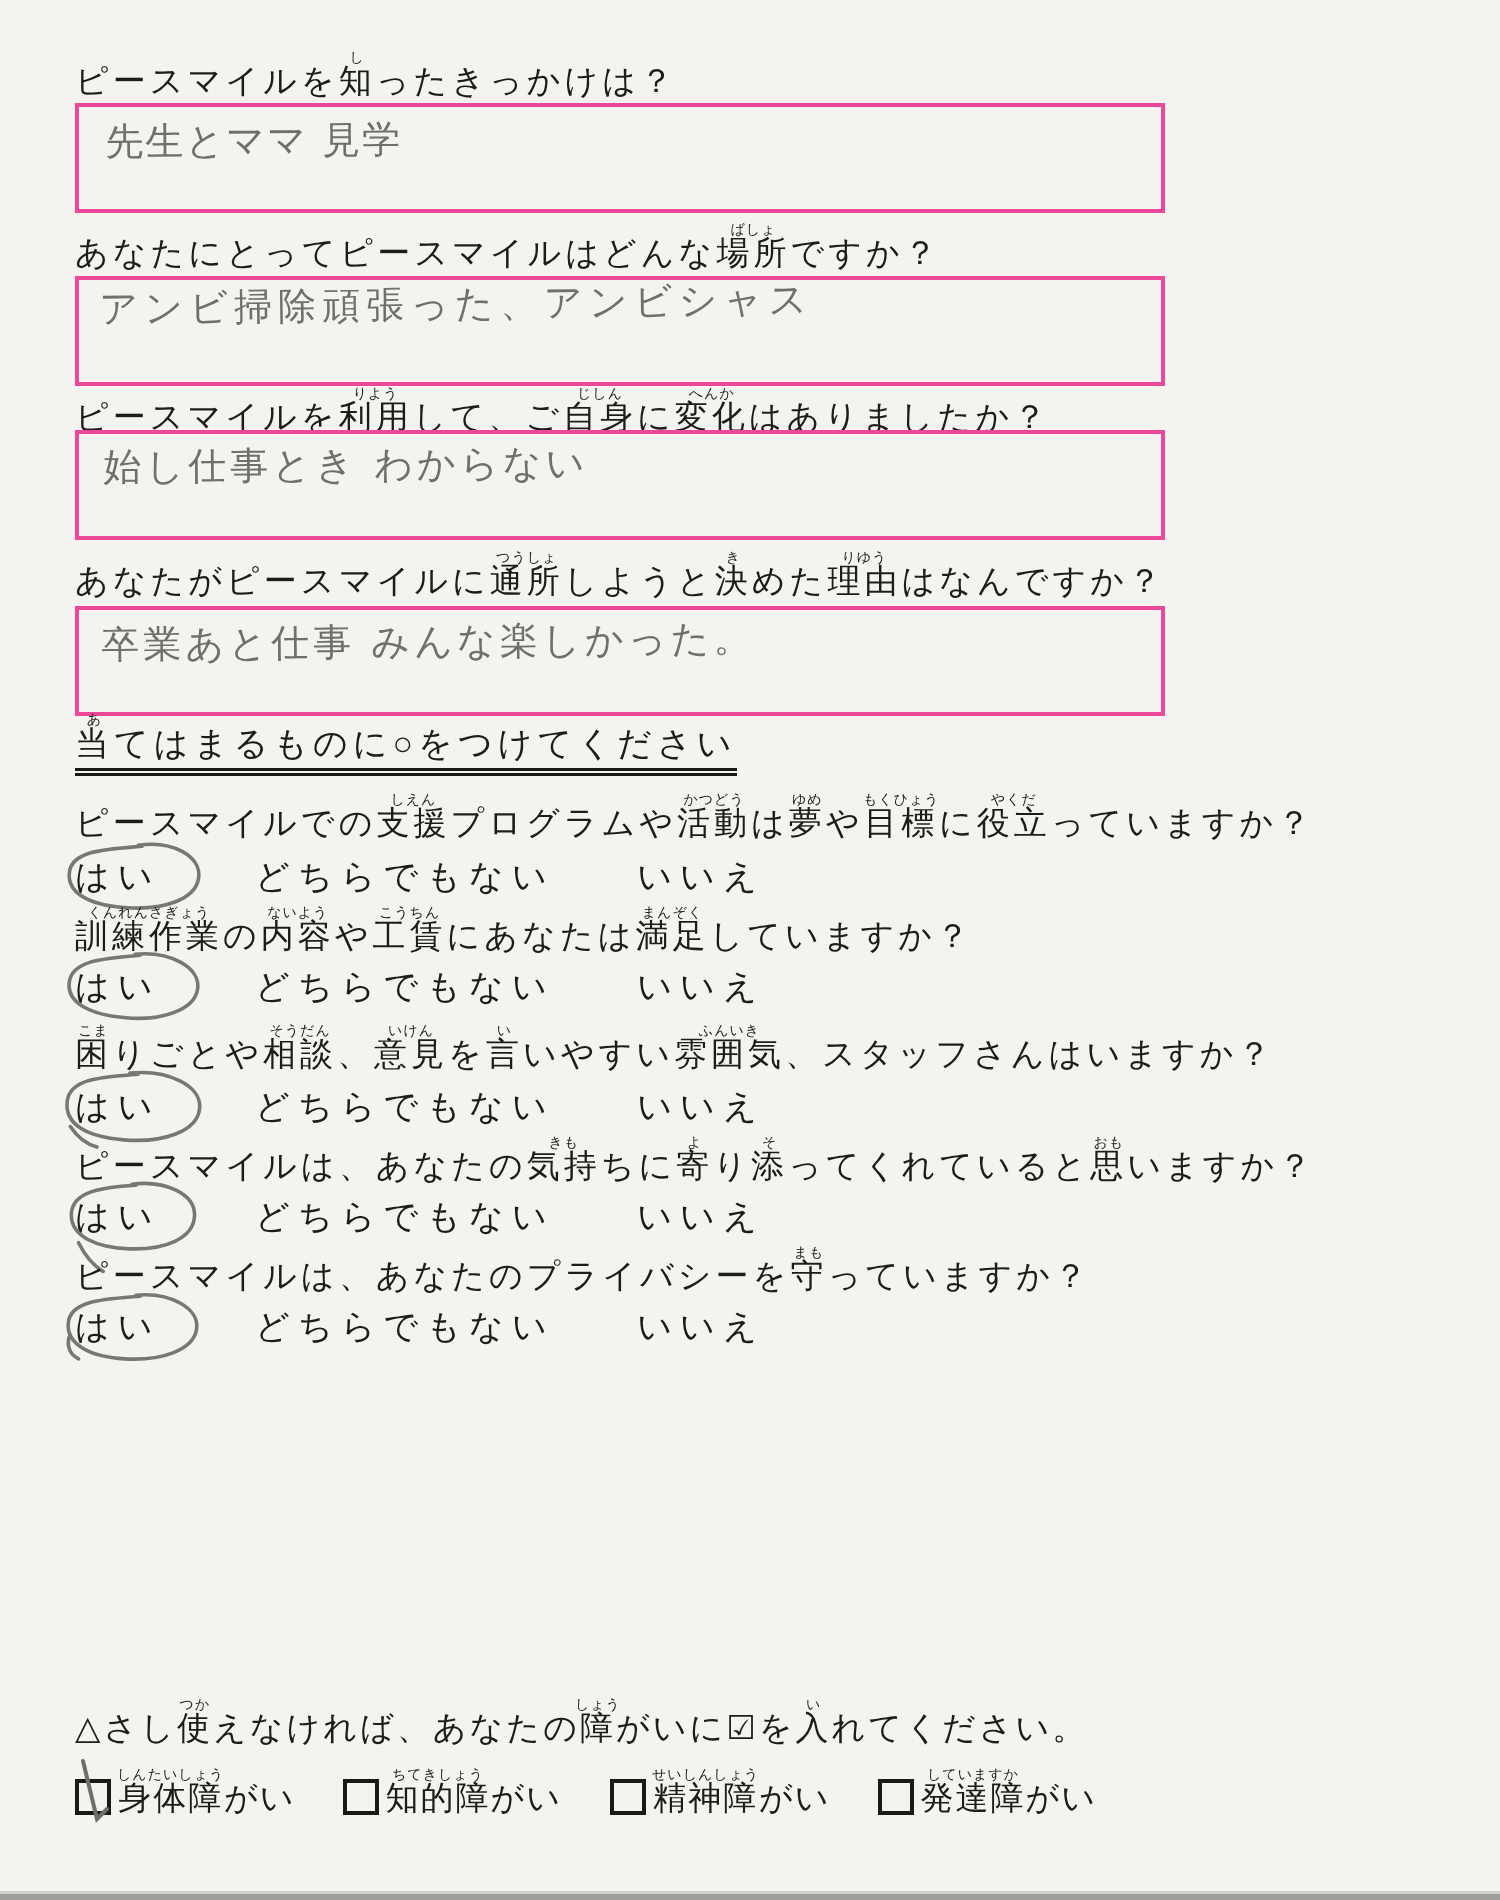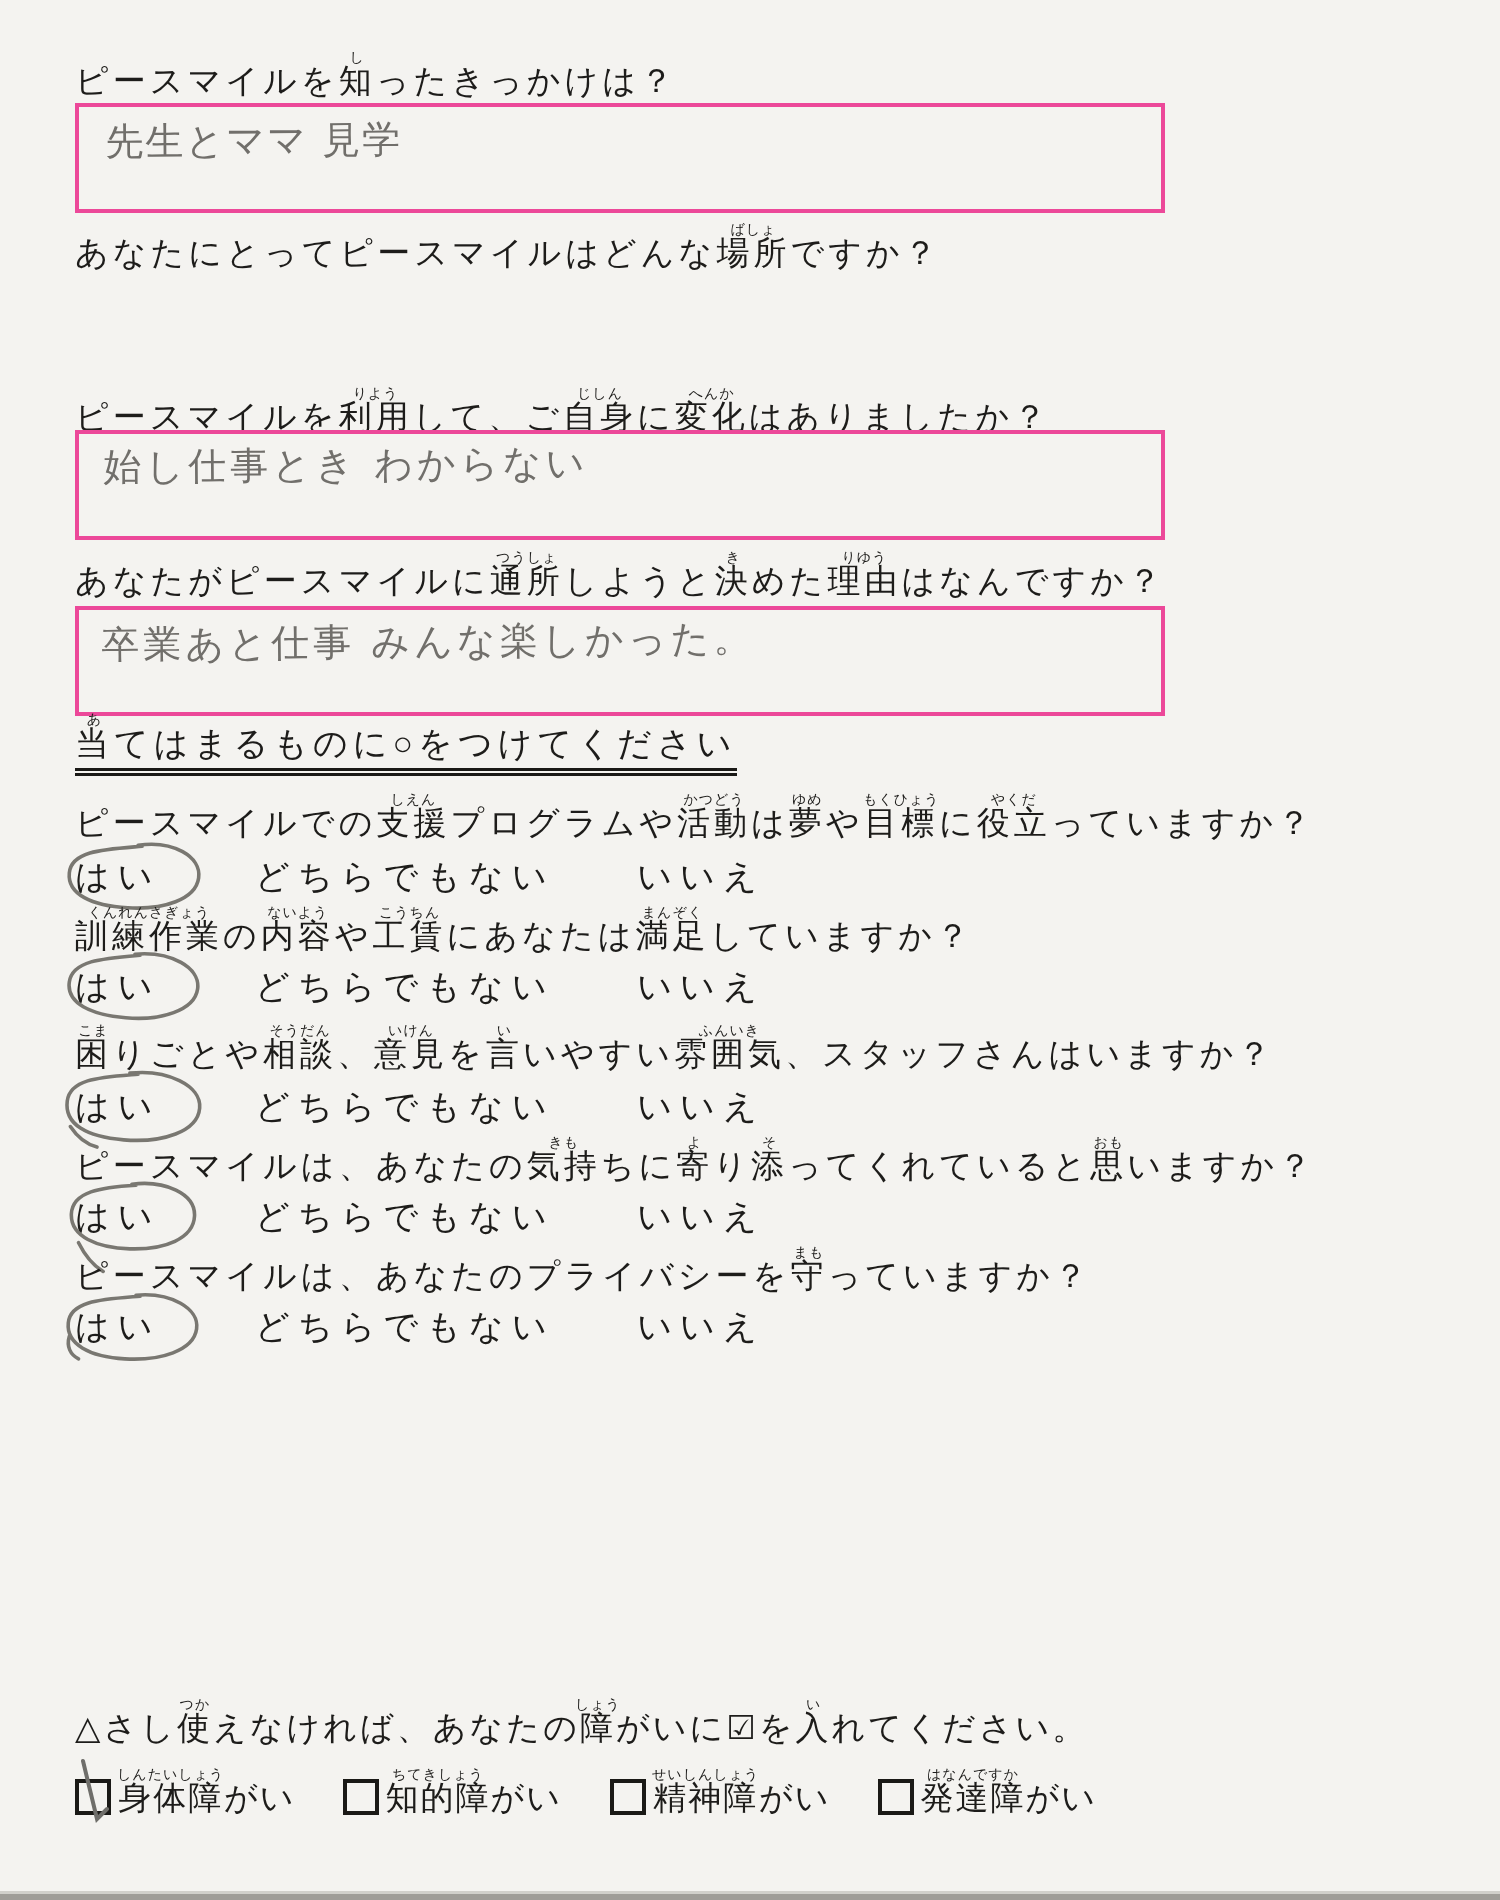--- a/index.html
+++ b/index.html
@@ -54,20 +54,23 @@
 
 <div class="page">
   <div class="content">
 
     <div class="abs q" style="top:50px">ピースマイルを<ruby>知<rt>し</rt></ruby>ったきっかけは？</div>
     <div class="abs answer-box" style="top:103px">
       <div class="hand a0">先生とママ 見学</div>
     </div>
 
     <div class="abs q" style="top:222px">あなたにとってピースマイルはどんな<ruby>場所<rt>ばしょ</rt></ruby>ですか？</div>
+    <div class="abs answer-box" style="top:276px">
+      <div class="hand a1">アンビ掃除頑張った、アンビシャス</div>
+    </div>
 
     <div class="abs q" style="top:386px">ピースマイルを<ruby>利用<rt>りよう</rt></ruby>して、ご<ruby>自身<rt>じしん</rt></ruby>に<ruby>変化<rt>へんか</rt></ruby>はありましたか？</div>
     <div class="abs answer-box" style="top:430px">
       <div class="hand a2">始し仕事とき わからない</div>
     </div>
 
     <div class="abs q" style="top:550px">あなたがピースマイルに<ruby>通所<rt>つうしょ</rt></ruby>しようと<ruby>決<rt>き</rt></ruby>めた<ruby>理由<rt>りゆう</rt></ruby>はなんですか？</div>
     <div class="abs answer-box" style="top:606px">
       <div class="hand a3">卒業あと仕事 みんな楽しかった。</div>
     </div>
@@ -135,20 +138,20 @@
       <span class="cb-item">
         <span class="cbox"></span>
         <span class="q" style="letter-spacing:2px"><ruby>知的障<rt>ちてきしょう</rt></ruby>がい</span>
       </span>
       <span class="cb-item">
         <span class="cbox"></span>
         <span class="q" style="letter-spacing:2px"><ruby>精神障<rt>せいしんしょう</rt></ruby>がい</span>
       </span>
       <span class="cb-item">
         <span class="cbox"></span>
-        <span class="q" style="letter-spacing:2px"><ruby>発達障<rt>はなんですか</rt></ruby>がい</span>
+        <span class="q" style="letter-spacing:2px"><ruby>発達障<rt>していますか</rt></ruby>がい</span>
       </span>
     </div>
 
   </div>
   <div class="scan-edge2"></div>
   <div class="scan-edge"></div>
 </div>
 
 </body></html>

